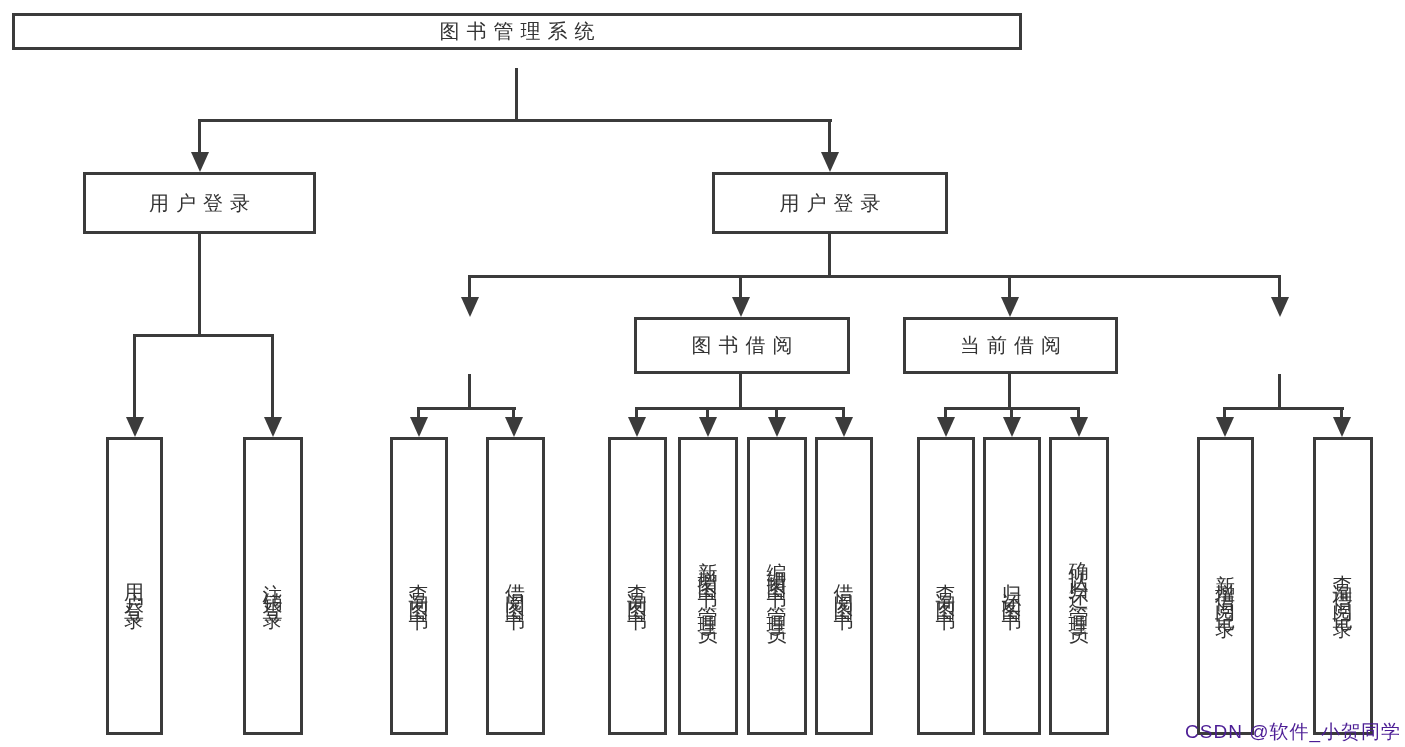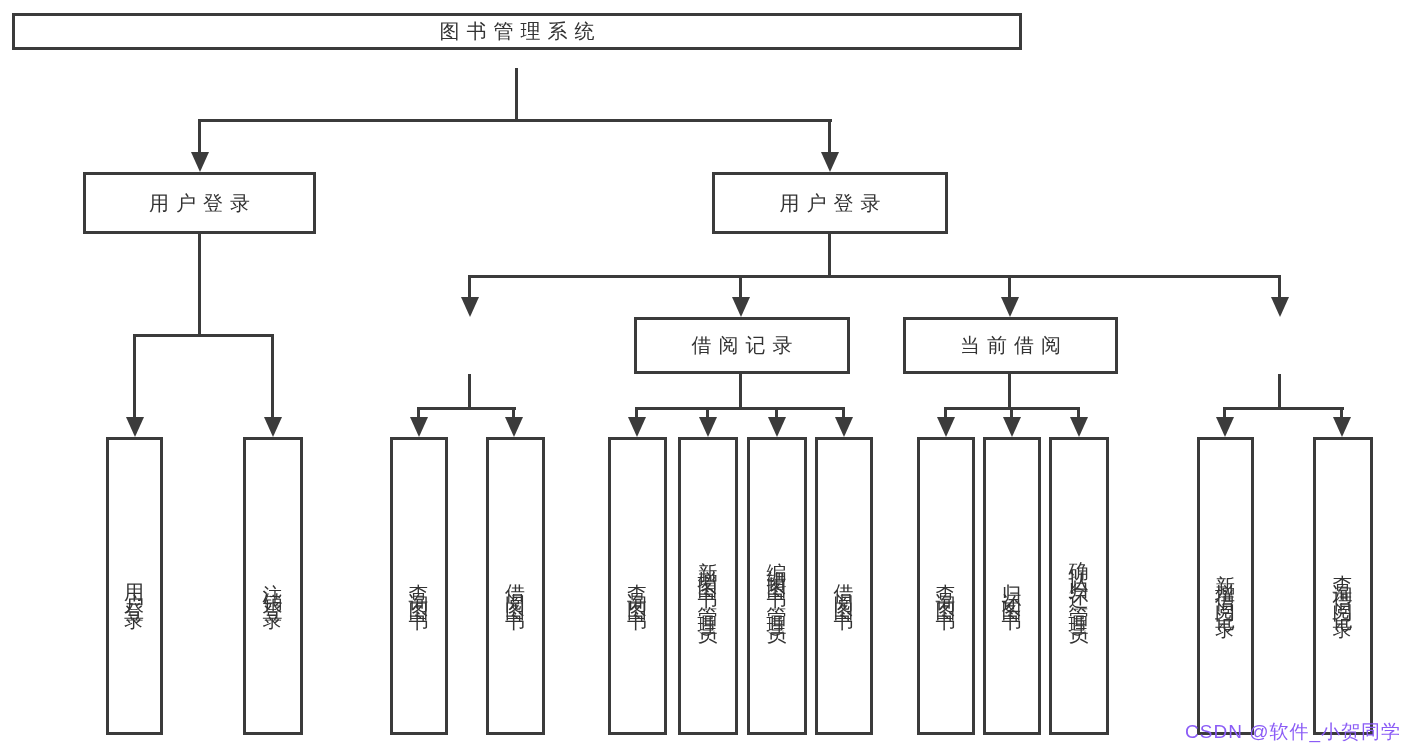--- a/index.html
+++ b/index.html
@@ -56,21 +56,21 @@
     border-right: 9px solid transparent;
     border-top: 20px solid #3b3b3b;
     z-index: 1;
   }
   .watermark {
     position: absolute;
     top: 719px;
     right: 4px;
     font-size: 19px;
     letter-spacing: 1px;
-    color: #8b5cf6;
+    color: #4c1d95;
     z-index: 5;
     white-space: nowrap;
   }
 </style>
 </head>
 <body>
 
 <div id="stage">
 
   <div class="box" style="left:12px; top:13px; width:1010px; height:37px;">
@@ -103,21 +103,21 @@
   <div class="ln" style="left:468px; top:275px; width:3px; height:25px;"></div>
   <div class="ln" style="left:739px; top:275px; width:3px; height:25px;"></div>
   <div class="ln" style="left:1008px; top:275px; width:3px; height:25px;"></div>
   <div class="ln" style="left:1278px; top:275px; width:3px; height:25px;"></div>
   <div class="arrow" style="left:461px; top:297px;"></div>
   <div class="arrow" style="left:732px; top:297px;"></div>
   <div class="arrow" style="left:1001px; top:297px;"></div>
   <div class="arrow" style="left:1271px; top:297px;"></div>
 
   <div class="box" style="left:634px; top:317px; width:216px; height:57px;">
-    <span>借阅记录</span>
+    <span>图书借阅</span>
   </div>
   <div class="box" style="left:903px; top:317px; width:215px; height:57px;">
     <span>当前借阅</span>
   </div>
 
   <div class="ln" style="left:468px; top:374px; width:3px; height:36px;"></div>
   <div class="ln" style="left:417px; top:407px; width:99px; height:3px;"></div>
   <div class="ln" style="left:417px; top:407px; width:3px; height:12px;"></div>
   <div class="ln" style="left:512px; top:407px; width:3px; height:12px;"></div>
   <div class="arrow" style="left:410px; top:417px;"></div>

